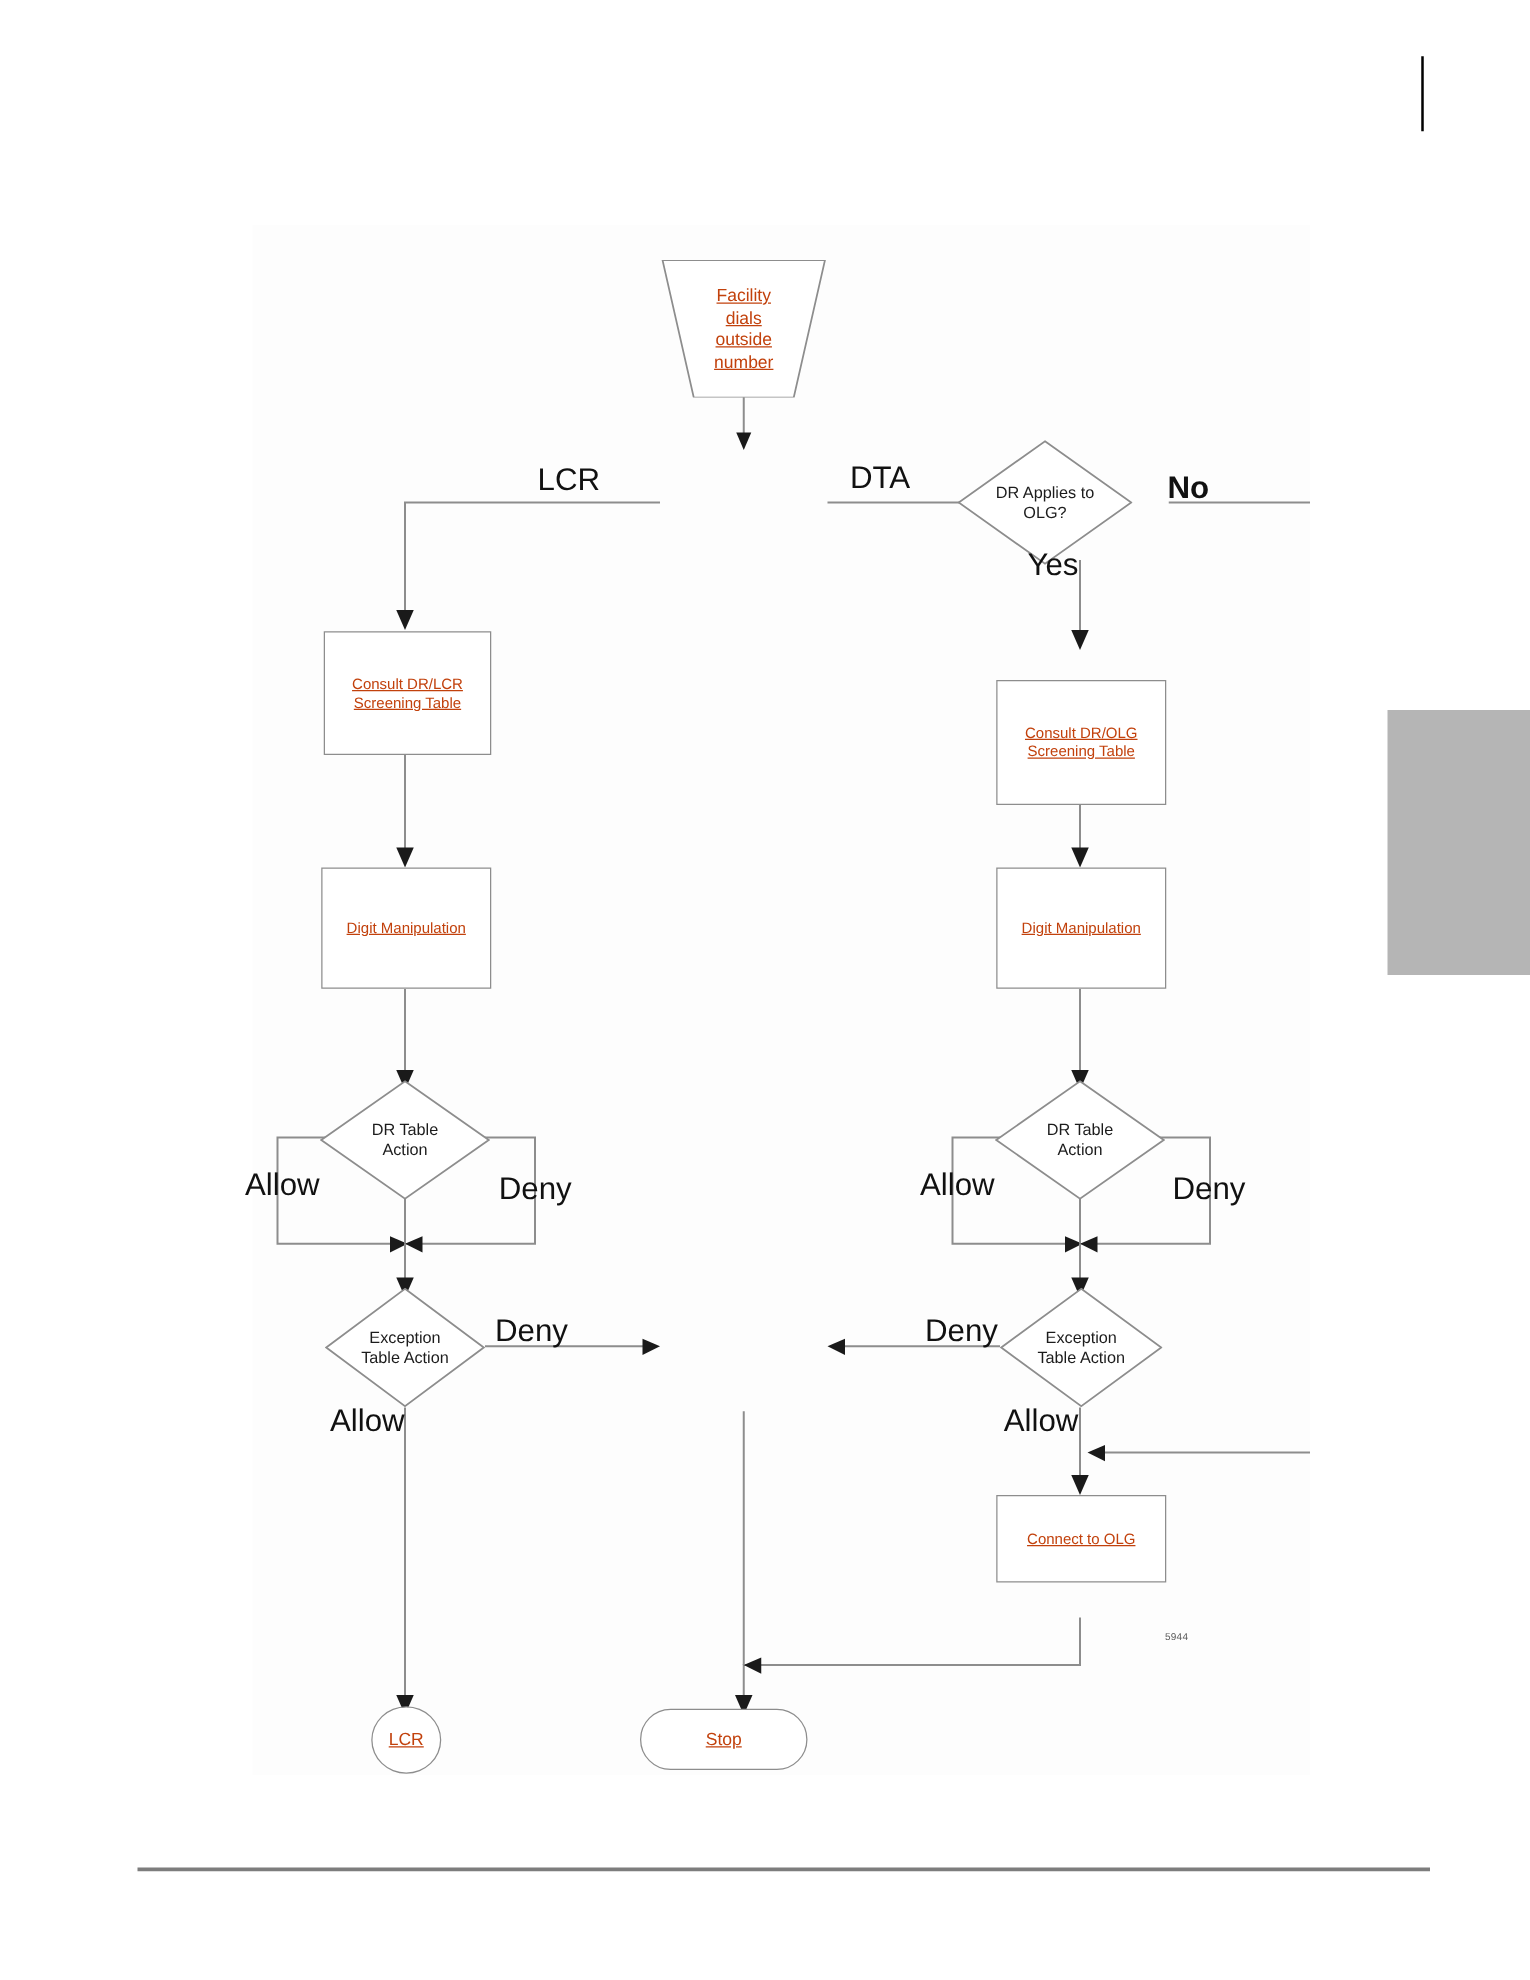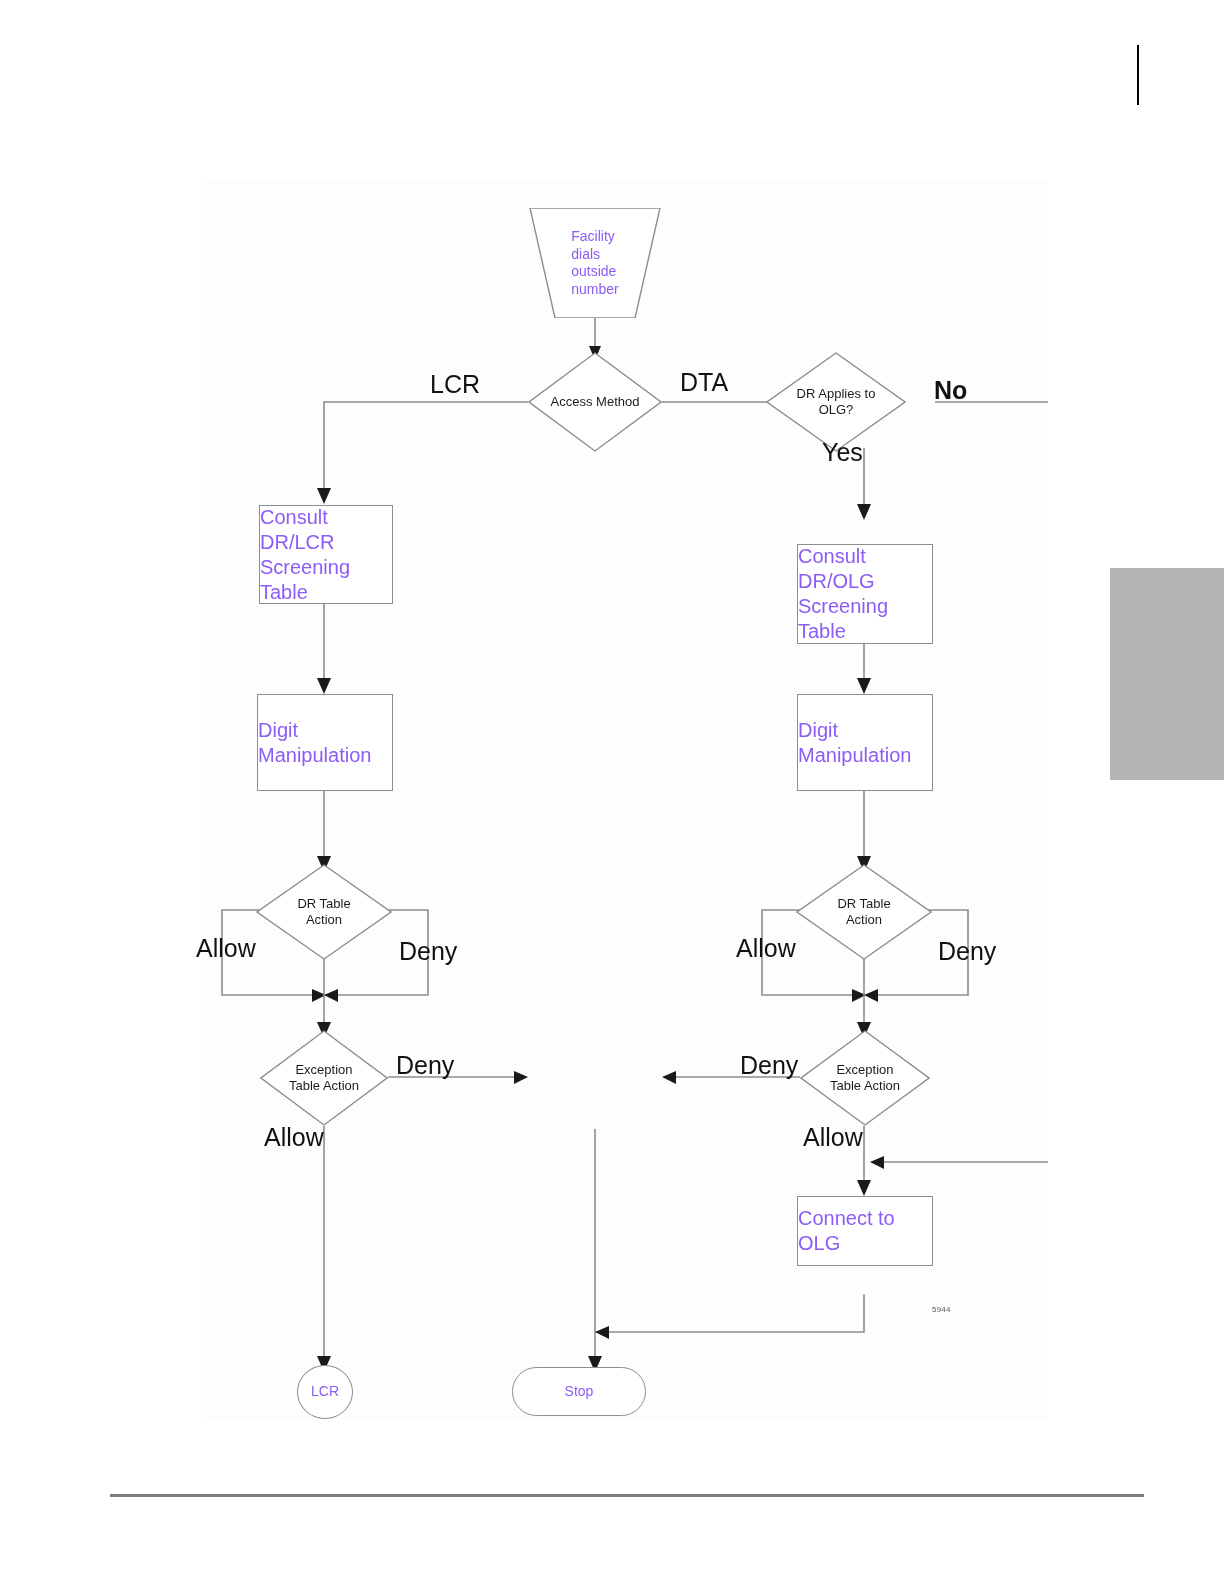--- a/index.html
+++ b/index.html
@@ -58,28 +58,29 @@
     background: #7d7d7d;
   }
 
   
   .node {
     position: absolute;
     box-sizing: border-box;
     display: flex;
     align-items: center;
     justify-content: center;
-    text-align: left;
+    text-align: center;
     line-height: 1.25;
-    color: #8b5cf6;
+    color: #c2410c;
+    text-decoration: underline;
   }
   .proc {
     background: #ffffff;
     border: 1px solid #8d8d8d;
-    font-size: 20px;
+    font-size: 12px;
   }
   .trapezoid {
     background: transparent;
     font-size: 14px;
   }
   .trapezoid .tz-shape {
     position: absolute;
     left: 0; top: 0;
     width: 100%; height: 100%;
   }
@@ -239,26 +240,20 @@
     <line x1="595" y1="1129" x2="595" y2="1332"></line>
   </svg>
 
   <div class="node trapezoid" style="left:525px; top:208px; width:140px; height:110px;">
     <svg class="tz-shape" viewBox="0 0 140 110" preserveAspectRatio="none">
       <polygon points="5,0 135,0 110,110 30,110" fill="#ffffff" stroke="#8d8d8d" stroke-width="1.4"></polygon>
     </svg>
     <span class="tz-text">Facility<br>dials<br>outside<br>number</span>
   </div>
 
-  <div class="diamond-wrap" style="left:528px; top:352px; width:134px; height:100px;">
-    <svg width="134" height="100" viewBox="0 0 134 100">
-      <polygon points="67,1 133,50 67,99 1,50" fill="#ffffff" stroke="#8d8d8d" stroke-width="1.4"></polygon>
-    </svg>
-    <div class="diamond-label">Access Method</div>
-  </div>
 
   <div class="diamond-wrap" style="left:766px; top:352px; width:140px; height:100px;">
     <svg width="140" height="100" viewBox="0 0 140 100">
       <polygon points="70,1 139,50 70,99 1,50" fill="#ffffff" stroke="#8d8d8d" stroke-width="1.4"></polygon>
     </svg>
     <div class="diamond-label">DR Applies to<br>OLG?</div>
   </div>
 
   <div class="node proc" style="left:259px; top:505px; width:134px; height:99px;">
     <span>Consult DR/LCR<br>Screening Table</span>

